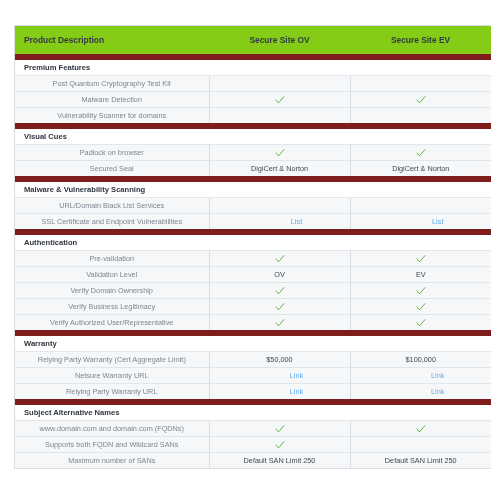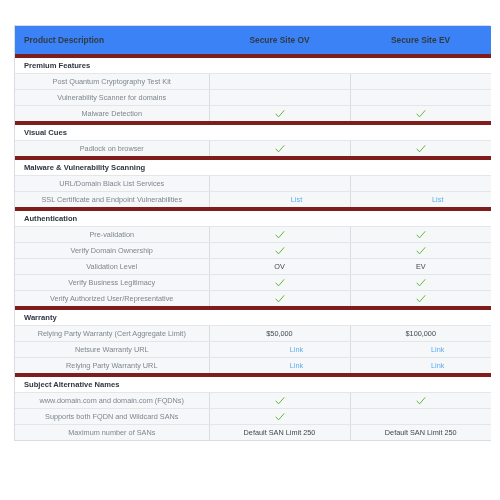--- a/index.html
+++ b/index.html
@@ -29,21 +29,21 @@
     table-layout: fixed;
     font-size: 7.3px;
   }
 
   col.c-label { width: 194px; }
   col.c-ov    { width: 141px; }
   col.c-ev    { width: 141px; }
 
   
   thead th {
-    background: #3b82f6;
+    background: #84cc16;
     color: #333a42;
     font-weight: bold;
     font-size: 8.4px;
     height: 28px;
     padding: 0 9px;
     border-bottom: 1px solid #d8dde3;
     vertical-align: middle;
     white-space: nowrap;
   }
   thead th.h-label { text-align: left; }
@@ -51,21 +51,21 @@
 
   
   tr.section-row td {
     background: #ffffff;
     color: #2f3640;
     font-weight: bold;
     font-size: 7.6px;
     height: 15px;
     padding: 0 9px;
     border-bottom: 1px solid #e3e7eb;
-    border-top: 4px solid #7f1d1d;
+    border-top: 6px solid #7f1d1d;
     text-align: left;
     white-space: nowrap;
   }
 
   
   tr.feat-row td {
     height: 15px;
     padding: 0 9px;
     border-bottom: 1px solid #e1e6ea;
     background: #f5f7f9;
@@ -126,44 +126,49 @@
     <tbody id="table-body">
         <tr class="section-row">
           <td colspan="3">Premium Features</td>
         </tr>
         <tr class="feat-row">
           <td class="cell-label">Post Quantum Cryptography Test Kit</td>
           <td class="cell-val"><span class="empty-cell"></span></td>
           <td class="cell-val"><span class="empty-cell"></span></td>
         </tr>
         <tr class="feat-row">
+          <td class="cell-label">Malware Detection</td>
+          <td class="cell-val"><span class="check-icon"><svg viewBox="0 0 16 16" width="10" height="10">
+                <path d="M1.6 8.1 L5.6 12.6 L14.4 2.6" fill="none" stroke="#62b542" stroke-width="1.6" stroke-linecap="round" stroke-linejoin="round"></path>
+              </svg></span></td>
+          <td class="cell-val"><span class="check-icon"><svg viewBox="0 0 16 16" width="10" height="10">
+                <path d="M1.6 8.1 L5.6 12.6 L14.4 2.6" fill="none" stroke="#62b542" stroke-width="1.6" stroke-linecap="round" stroke-linejoin="round"></path>
+              </svg></span></td>
+        </tr>
+        <tr class="feat-row">
           <td class="cell-label">Vulnerability Scanner for domains</td>
           <td class="cell-val"><span class="empty-cell"></span></td>
           <td class="cell-val"><span class="empty-cell"></span></td>
         </tr>
-        <tr class="feat-row">
-          <td class="cell-label">Malware Detection</td>
-          <td class="cell-val"><span class="check-icon"><svg viewBox="0 0 16 16" width="10" height="10">
-                <path d="M1.6 8.1 L5.6 12.6 L14.4 2.6" fill="none" stroke="#62b542" stroke-width="1.6" stroke-linecap="round" stroke-linejoin="round"></path>
-              </svg></span></td>
-          <td class="cell-val"><span class="check-icon"><svg viewBox="0 0 16 16" width="10" height="10">
-                <path d="M1.6 8.1 L5.6 12.6 L14.4 2.6" fill="none" stroke="#62b542" stroke-width="1.6" stroke-linecap="round" stroke-linejoin="round"></path>
-              </svg></span></td>
-        </tr>
         <tr class="section-row">
           <td colspan="3">Visual Cues</td>
         </tr>
         <tr class="feat-row">
           <td class="cell-label">Padlock on browser</td>
           <td class="cell-val"><span class="check-icon"><svg viewBox="0 0 16 16" width="10" height="10">
                 <path d="M1.6 8.1 L5.6 12.6 L14.4 2.6" fill="none" stroke="#62b542" stroke-width="1.6" stroke-linecap="round" stroke-linejoin="round"></path>
               </svg></span></td>
           <td class="cell-val"><span class="check-icon"><svg viewBox="0 0 16 16" width="10" height="10">
                 <path d="M1.6 8.1 L5.6 12.6 L14.4 2.6" fill="none" stroke="#62b542" stroke-width="1.6" stroke-linecap="round" stroke-linejoin="round"></path>
               </svg></span></td>
+        </tr>
+        <tr class="feat-row">
+          <td class="cell-label">Secured Seal</td>
+          <td class="cell-val"><span>DigiCert &amp; Norton</span></td>
+          <td class="cell-val"><span>DigiCert &amp; Norton</span></td>
         </tr>
         <tr class="section-row">
           <td colspan="3">Malware &amp; Vulnerability Scanning</td>
         </tr>
         <tr class="feat-row">
           <td class="cell-label">URL/Domain Black List Services</td>
           <td class="cell-val"><span class="empty-cell"></span></td>
           <td class="cell-val"><span class="empty-cell"></span></td>
         </tr>
         <tr class="feat-row">
@@ -177,34 +182,34 @@
         <tr class="feat-row">
           <td class="cell-label">Pre-validation</td>
           <td class="cell-val"><span class="check-icon"><svg viewBox="0 0 16 16" width="10" height="10">
                 <path d="M1.6 8.1 L5.6 12.6 L14.4 2.6" fill="none" stroke="#62b542" stroke-width="1.6" stroke-linecap="round" stroke-linejoin="round"></path>
               </svg></span></td>
           <td class="cell-val"><span class="check-icon"><svg viewBox="0 0 16 16" width="10" height="10">
                 <path d="M1.6 8.1 L5.6 12.6 L14.4 2.6" fill="none" stroke="#62b542" stroke-width="1.6" stroke-linecap="round" stroke-linejoin="round"></path>
               </svg></span></td>
         </tr>
         <tr class="feat-row">
-          <td class="cell-label">Verify Domain Ownership</td>
-          <td class="cell-val"><span class="check-icon"><svg viewBox="0 0 16 16" width="10" height="10">
-                <path d="M1.6 8.1 L5.6 12.6 L14.4 2.6" fill="none" stroke="#62b542" stroke-width="1.6" stroke-linecap="round" stroke-linejoin="round"></path>
-              </svg></span></td>
-          <td class="cell-val"><span class="check-icon"><svg viewBox="0 0 16 16" width="10" height="10">
-                <path d="M1.6 8.1 L5.6 12.6 L14.4 2.6" fill="none" stroke="#62b542" stroke-width="1.6" stroke-linecap="round" stroke-linejoin="round"></path>
-              </svg></span></td>
-        </tr>
-        <tr class="feat-row">
           <td class="cell-label">Validation Level</td>
           <td class="cell-val"><span>OV</span></td>
           <td class="cell-val"><span>EV</span></td>
         </tr>
         <tr class="feat-row">
+          <td class="cell-label">Verify Domain Ownership</td>
+          <td class="cell-val"><span class="check-icon"><svg viewBox="0 0 16 16" width="10" height="10">
+                <path d="M1.6 8.1 L5.6 12.6 L14.4 2.6" fill="none" stroke="#62b542" stroke-width="1.6" stroke-linecap="round" stroke-linejoin="round"></path>
+              </svg></span></td>
+          <td class="cell-val"><span class="check-icon"><svg viewBox="0 0 16 16" width="10" height="10">
+                <path d="M1.6 8.1 L5.6 12.6 L14.4 2.6" fill="none" stroke="#62b542" stroke-width="1.6" stroke-linecap="round" stroke-linejoin="round"></path>
+              </svg></span></td>
+        </tr>
+        <tr class="feat-row">
           <td class="cell-label">Verify Business Legitimacy</td>
           <td class="cell-val"><span class="check-icon"><svg viewBox="0 0 16 16" width="10" height="10">
                 <path d="M1.6 8.1 L5.6 12.6 L14.4 2.6" fill="none" stroke="#62b542" stroke-width="1.6" stroke-linecap="round" stroke-linejoin="round"></path>
               </svg></span></td>
           <td class="cell-val"><span class="check-icon"><svg viewBox="0 0 16 16" width="10" height="10">
                 <path d="M1.6 8.1 L5.6 12.6 L14.4 2.6" fill="none" stroke="#62b542" stroke-width="1.6" stroke-linecap="round" stroke-linejoin="round"></path>
               </svg></span></td>
         </tr>
         <tr class="feat-row">
           <td class="cell-label">Verify Authorized User/Representative</td>

